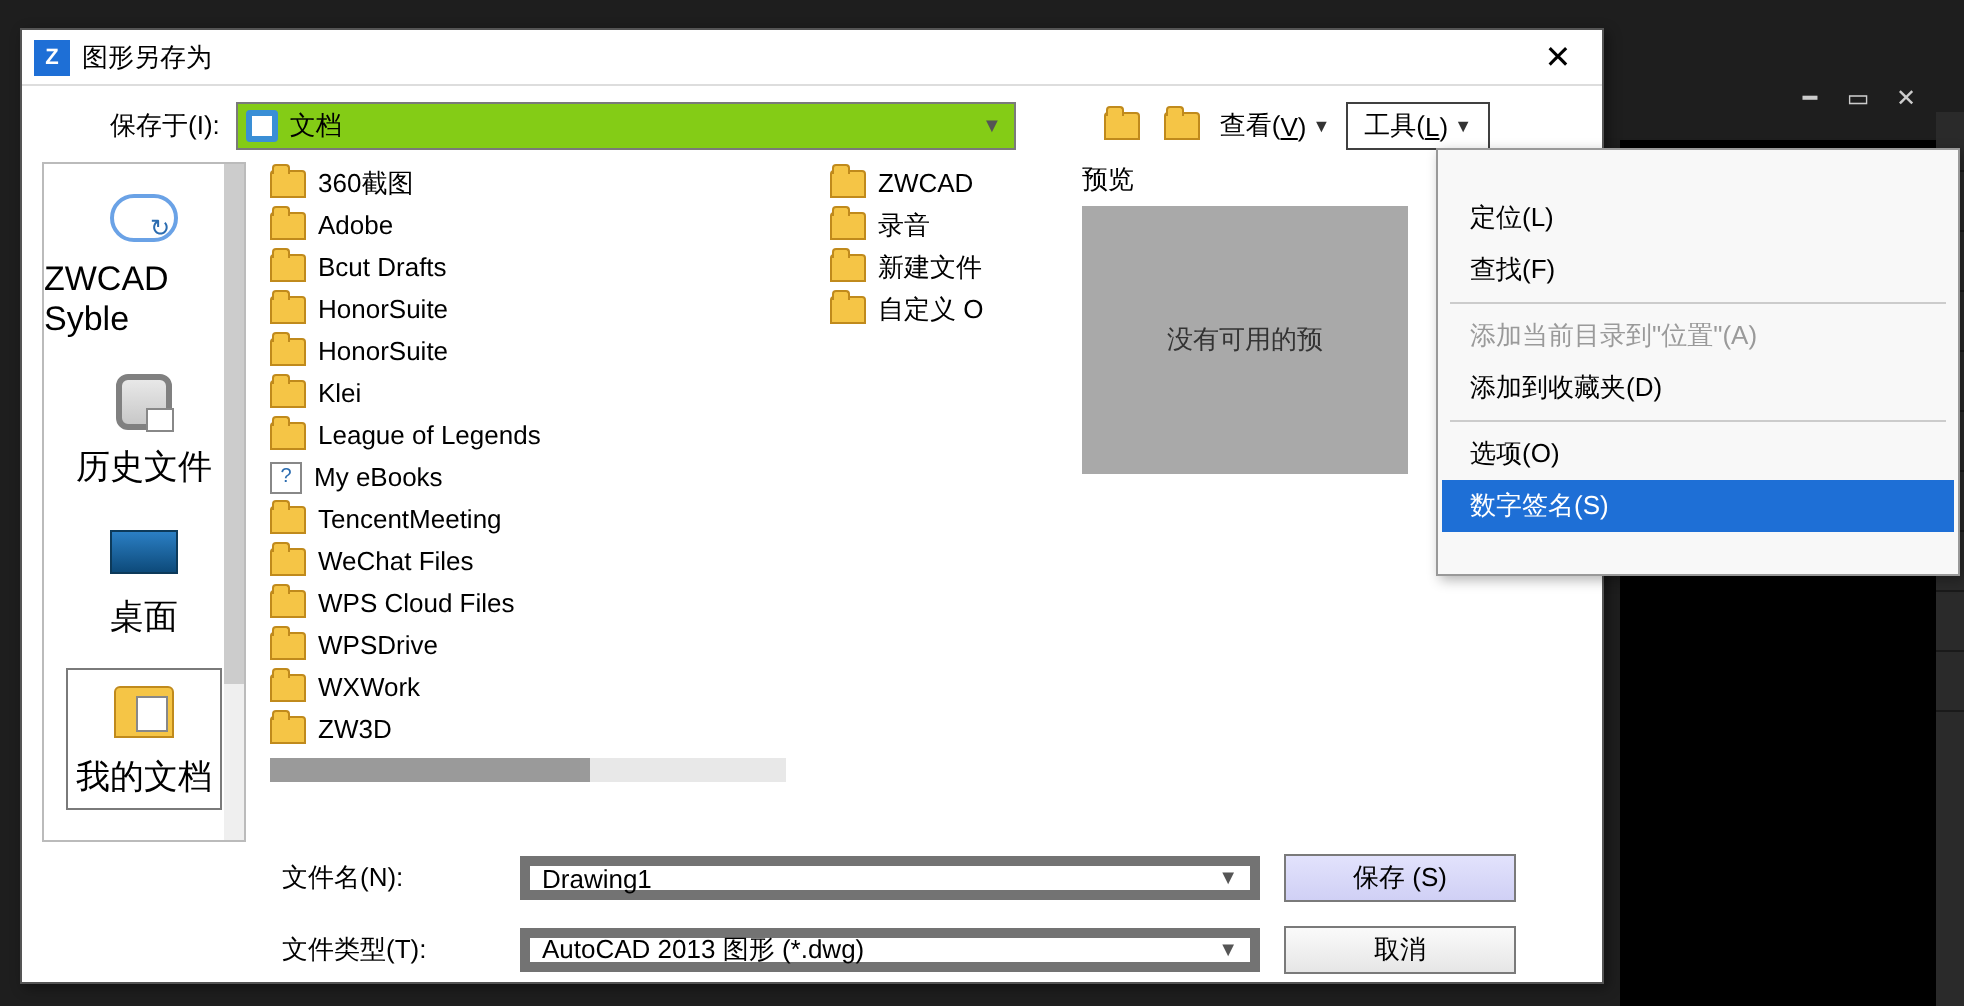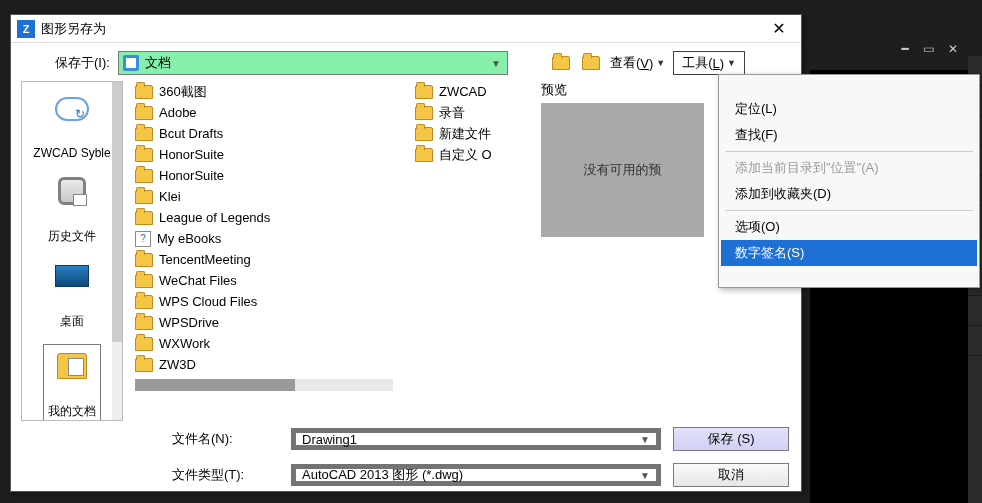--- a/index.html
+++ b/index.html
@@ -10,39 +10,39 @@
   .cad-canvas { position: absolute; top: 70px; left: 810px; right: 14px; bottom: 0; background: #000; }
   .cad-rtools { position: absolute; right: 0; top: 56px; bottom: 0; width: 14px; background: #2a2a2a; display: flex; flex-direction: column; }
   .cad-rtool { height: 30px; border-bottom: 1px solid #1a1a1a; }
   .dialog { position: absolute; left: 10px; top: 14px; width: 792px; height: 478px; background: #fff; border: 1px solid #555; box-shadow: 2px 2px 6px rgba(0,0,0,.4); }
   .dlg-title { height: 28px; display: flex; align-items: center; padding: 0 6px; border-bottom: 1px solid #ddd; }
   .dlg-icon { width: 18px; height: 18px; background: #1e6fd6; display: flex; align-items: center; justify-content: center; color: #fff; font-size: 11px; font-weight: bold; margin-right: 6px; }
   .dlg-title-text { font-size: 13px; flex: 1; }
   .dlg-close { width: 32px; height: 24px; display: flex; align-items: center; justify-content: center; font-size: 16px; cursor: default; }
   .row-savein { display: flex; align-items: center; padding: 8px 10px 6px 44px; gap: 8px; }
   .lbl { font-size: 13px; white-space: nowrap; }
-  .savein-combo { flex: 0 0 390px; height: 24px; border: 1px solid #7a7a7a; display: flex; align-items: center; padding: 0 4px; background: #86efac; }
+  .savein-combo { flex: 0 0 390px; height: 24px; border: 1px solid #7a7a7a; display: flex; align-items: center; padding: 0 4px; background: #84cc16; }
   .savein-combo .doc-icon { width: 16px; height: 16px; background: #3a8fd6; border-radius: 2px; margin-right: 6px; position: relative; }
   .savein-combo .doc-icon::after { content: ""; position: absolute; inset: 3px; background: #fff; }
   .savein-combo .doc-icon::before { content: ""; position: absolute; left: 4px; top: 4px; width: 5px; height: 2px; background: #3a8fd6; box-shadow: 0 3px 0 #3a8fd6, 0 6px 0 #3a8fd6; }
   .savein-combo .val { flex: 1; font-size: 13px; }
   .savein-combo .dd { font-size: 10px; color: #555; padding: 0 2px; }
   .toolbar { display: flex; align-items: center; gap: 8px; margin-left: 34px; }
   .tb-icon { width: 22px; height: 20px; display: flex; align-items: center; justify-content: center; }
   .folder-up, .folder-open { width: 18px; height: 14px; background: #f5c546; border: 1px solid #c08a1c; border-radius: 2px 2px 0 0; position: relative; }
   .folder-up::before, .folder-open::before { content: ""; position: absolute; top: -4px; left: 0; width: 7px; height: 4px; background: #f5c546; border: 1px solid #c08a1c; border-bottom: none; border-radius: 2px 2px 0 0; }
   .tb-text { font-size: 13px; display: flex; align-items: center; }
   .tb-text u { text-decoration: underline; }
   .dd-caret { font-size: 9px; margin-left: 3px; color: #333; }
   .tools-btn { border: 1px solid #404040; padding: 2px 8px; display: flex; align-items: center; font-size: 13px; background: #fff; }
   .body-row { display: flex; padding: 0 10px; height: 340px; }
   .places { width: 102px; border: 1px solid #bbb; margin-right: 10px; display: flex; flex-direction: column; align-items: center; overflow: hidden; position: relative; }
   .places-scroll { position: absolute; right: 0; top: 0; bottom: 0; width: 10px; background: #efefef; }
   .places-thumb { position: absolute; right: 0; top: 0; width: 10px; height: 260px; background: #ccc; }
-  .place { display: flex; flex-direction: column; align-items: center; margin: 10px 0 4px; font-size: 12px; gap: 20px; }
+  .place { display: flex; flex-direction: column; align-items: center; margin: 10px 0 4px; font-size: 17px; gap: 4px; }
   .place.sel { border: 1px solid #7a7a7a; padding: 4px; }
   .pi { width: 38px; height: 34px; display: flex; align-items: center; justify-content: center; }
   .pi-cloud { width: 34px; height: 24px; border: 2px solid #6aa2e6; border-radius: 14px; position: relative; }
   .pi-cloud::after { content: "↻"; position: absolute; right: 2px; bottom: -2px; font-size: 12px; color: #2b6cb0; }
   .pi-clock { width: 28px; height: 28px; border: 3px solid gray; border-radius: 6px; background: linear-gradient(#e8e8e8,#c8c8c8); position: relative; }
   .pi-clock::after { content: ""; position: absolute; right: -4px; bottom: -4px; width: 12px; height: 10px; background: #fff; border: 1px solid #888; }
   .pi-desk { width: 34px; height: 22px; background: linear-gradient(#2b7fc4,#0d4a7a); border: 1px solid #0d3a5a; }
   .pi-docs { width: 30px; height: 26px; background: #f5c546; border: 1px solid #c08a1c; border-radius: 3px 3px 0 0; position: relative; }
   .pi-docs::after { content: ""; position: absolute; right: 2px; bottom: 2px; width: 14px; height: 16px; background: #fff; border: 1px solid #888; }
   .file-area { flex: 1; display: flex; flex-direction: column; }
@@ -53,21 +53,21 @@
   .fi-folder { background: #f5c546; border: 1px solid #c08a1c; border-radius: 2px 2px 0 0; position: relative; }
   .fi-folder::before { content: ""; position: absolute; top: -4px; left: 0; width: 7px; height: 4px; background: #f5c546; border: 1px solid #c08a1c; border-bottom: none; border-radius: 2px 2px 0 0; }
   .fi-chm { width: 16px; height: 16px; background: #fff; border: 1px solid #888; position: relative; }
   .fi-chm::after { content: "?"; position: absolute; inset: 0; display: flex; align-items: center; justify-content: center; font-size: 10px; color: #2b6cb0; }
   .hscroll { height: 12px; width: 258px; background: #e8e8e8; margin: 4px 0 0 2px; position: relative; }
   .hscroll-thumb { position: absolute; left: 0; top: 0; bottom: 0; width: 160px; background: #9a9a9a; }
   .preview-col { width: 210px; padding-left: 8px; }
   .preview-lbl { font-size: 13px; margin-bottom: 4px; }
   .preview-box { width: 163px; height: 134px; background: #a9a9a9; display: flex; align-items: center; justify-content: center; font-size: 13px; color: #333; text-align: center; }
   .bottom { padding: 6px 12px 0 130px; }
-  .brow { display: flex; align-items: center; gap: 12px; margin-bottom: 12px; justify-content: flex-end; }
+  .brow { display: flex; align-items: center; gap: 12px; margin-bottom: 12px; }
   .brow .lbl { width: 96px; }
   .bcombo { width: 370px; height: 22px; border: 5px solid #737373; display: flex; align-items: center; padding: 0 6px; font-family: "SimSun", monospace; font-size: 13px; background: #fff; margin-left: 11px; }
   .bcombo .val { flex: 1; }
   .bcombo .dd { font-size: 10px; color: #555; }
   .bbtn { width: 116px; height: 24px; border: 1px solid #7a7a7a; background: linear-gradient(#fafafa,#e6e6e6); font-size: 13px; display: flex; align-items: center; justify-content: center; }
   .bbtn.primary { background: linear-gradient(#e2e2fc,#d0d0f5); }
   .tools-menu { position: absolute; left: 718px; top: 74px; width: 262px; background: #f8f8f8; border: 1px solid #999; box-shadow: 2px 2px 6px rgba(0,0,0,.3); padding: 21px 2px; z-index: 10; }
   .mi { height: 26px; display: flex; align-items: center; padding: 0 14px; font-size: 13px; }
   .mi.disabled { color: #9a9a9a; }
   .mi.sel { background: #1e6fd6; color: #fff; }

